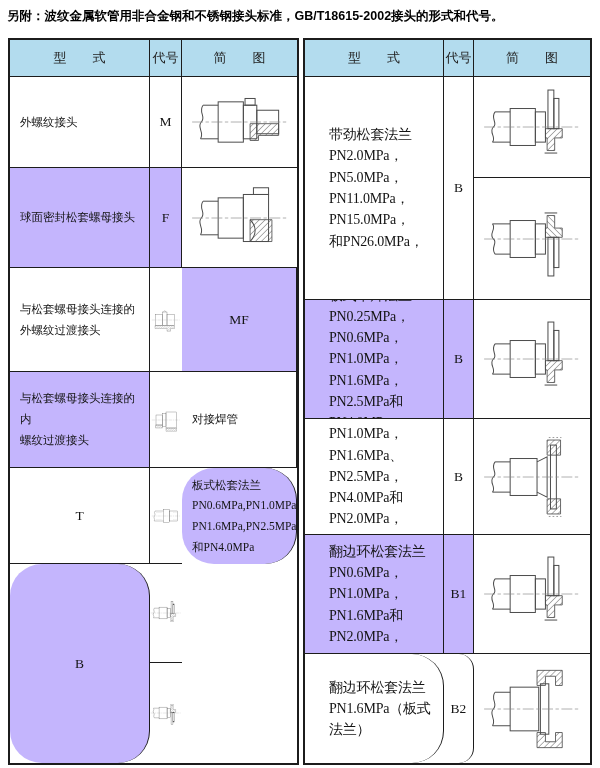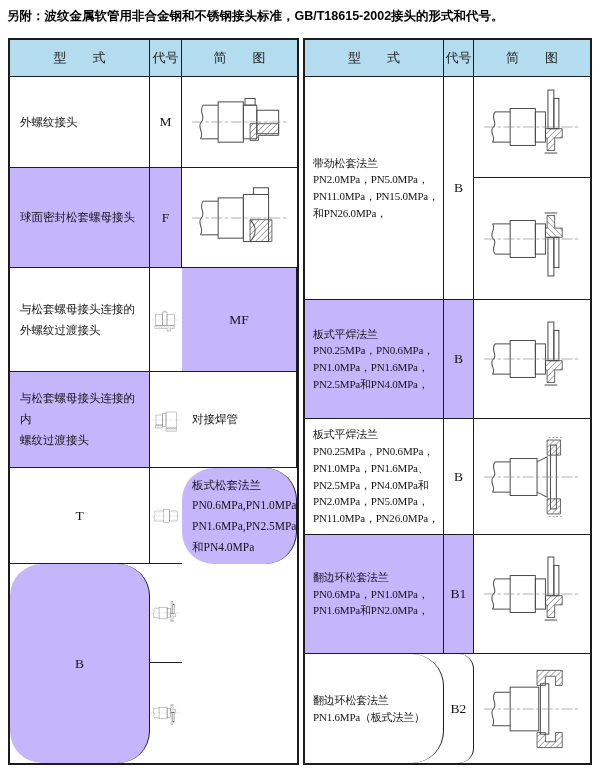--- a/index.html
+++ b/index.html
@@ -26,21 +26,21 @@
     border-right:1px solid #1c1c1c;border-bottom:1px solid #1c1c1c;
     display:flex;align-items:center;overflow:hidden;background:#fff;
   }
   .last-col{border-right:none;}
   .last-row{border-bottom:none;border-radius:32px;}
   .hdr{justify-content:center;background:#b3dcee;font-size:13px;color:#222;white-space:pre;}
   .type{
     padding:4px 4px 4px 10px;font-size:11.5px;line-height:1.8;
     white-space:pre-line;color:#141414;
   }
-  .tbl-right .type{padding-left:8px;font-size:11px;line-height:1.52;letter-spacing:-0.2px;}
+  .tbl-right .type{padding-left:24px;font-size:14px;line-height:1.52;letter-spacing:-0.2px;}
   .code{justify-content:center;font-size:13.5px;color:#141414;}
   .diag{justify-content:center;padding:1px;}
   .split{flex-direction:column;align-items:stretch;padding:0;}
   .sub{display:flex;align-items:center;justify-content:center;overflow:hidden;}
   .sub-first{border-bottom:1px solid #1c1c1c;}
   .sub-rest{flex:1;}
   .yellow{background:#c4b5fd;}
   .diag svg,.sub svg{display:block;}
   .ln{fill:none;stroke:#4d4d4d;stroke-width:1.2;}
   .ht{fill:url(#hatch);stroke:#4d4d4d;stroke-width:1;}

